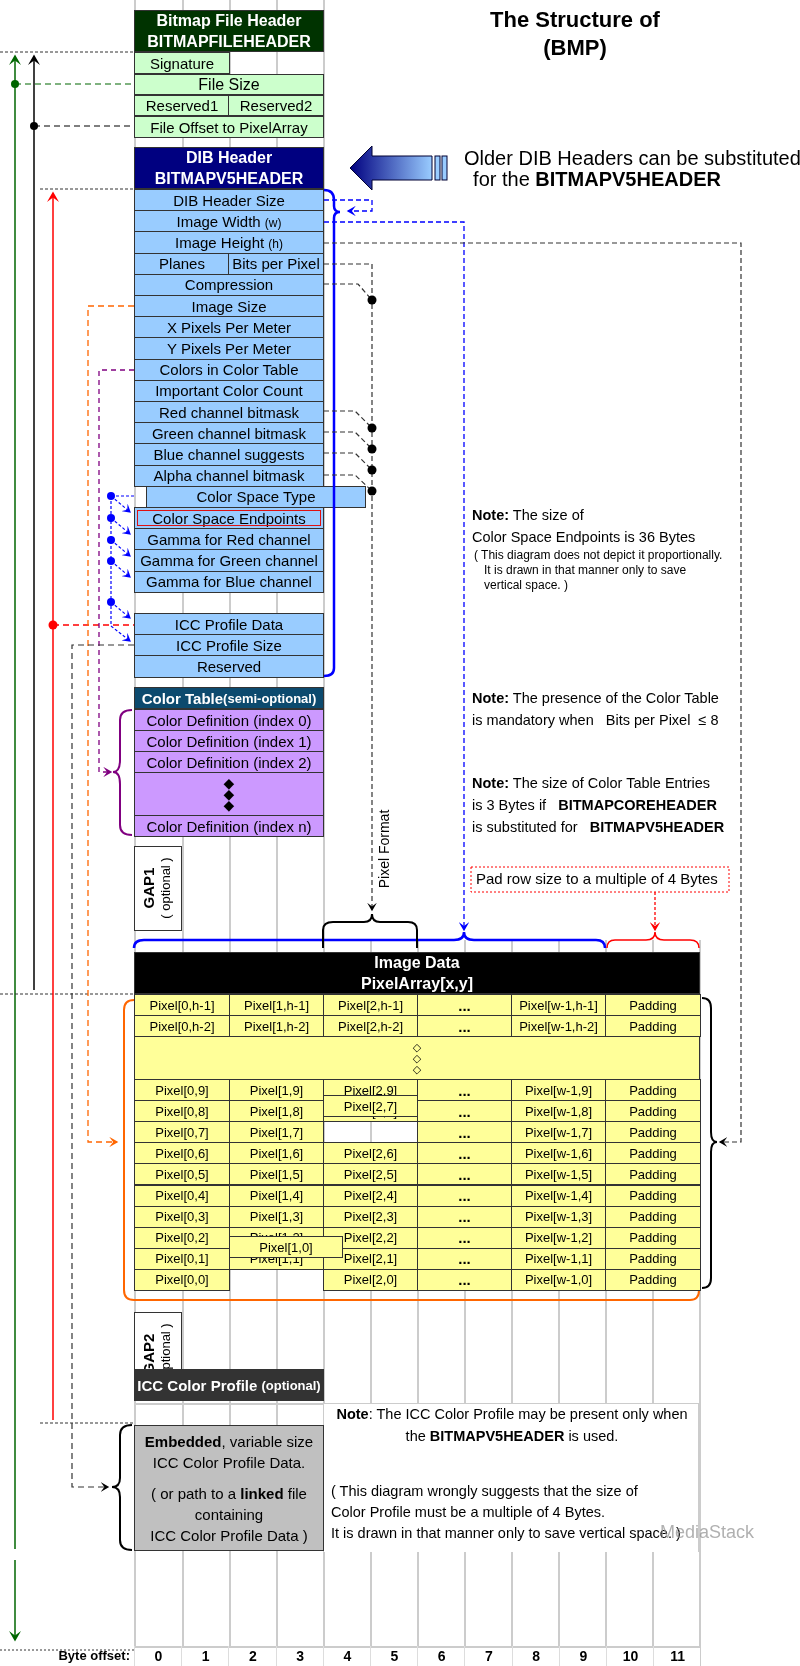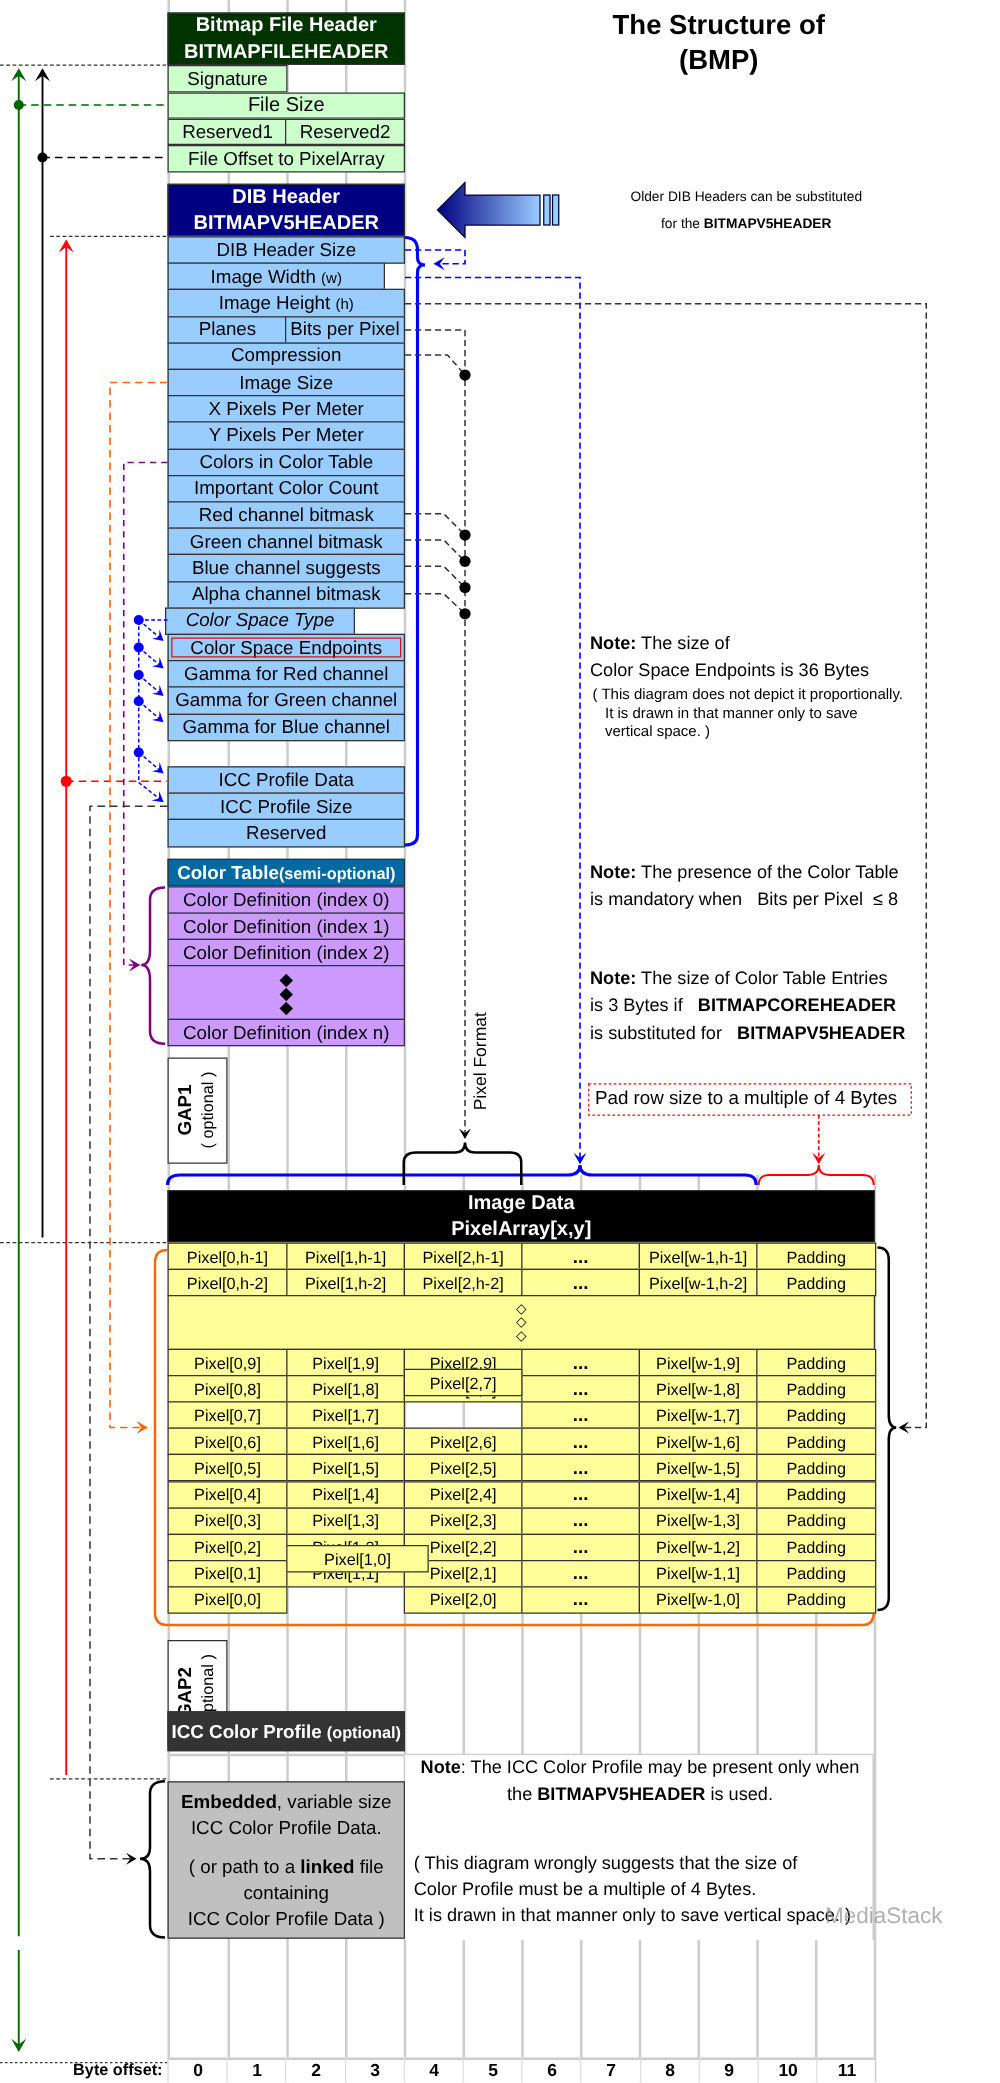--- a/index.html
+++ b/index.html
@@ -10,21 +10,21 @@
   .cell { position:absolute; box-sizing:border-box; border:1.5px solid #333; display:flex;
           align-items:center; justify-content:center; text-align:center; white-space:nowrap;
           overflow:hidden; }
   .fh { background:#ccffcc; font-size:15px; }
   .fh-head { background:#003300; color:#fff; font-weight:bold; font-size:16px; line-height:21px;
              flex-direction:column; }
   .dib { background:#99ccff; font-size:15px; }
   .dib-head { background:#000080; color:#fff; font-weight:bold; font-size:16px; line-height:21px;
               flex-direction:column; }
   .ct { background:#cc99ff; font-size:15px; }
-  .ct-head { background:#0369a1; color:#fff; font-weight:bold; font-size:15px; }
+  .ct-head { background:#0c4a6e; color:#fff; font-weight:bold; font-size:15px; }
   .ct-head small { font-size:13px; }
   .px { background:#ffff99; font-size:13px; }
   .px-head { background:#000000; color:#fff; font-weight:bold; font-size:16px; line-height:21px;
              flex-direction:column; }
   .gap { background:#fff; border:1.5px solid #333; }
   .gap-label { position:absolute; transform:rotate(-90deg); transform-origin:center;
                text-align:center; white-space:nowrap; font-size:15px; line-height:17px; }
   .icc-head { background:#333333; color:#fff; font-weight:bold; font-size:15px; }
   .icc-head small { font-size:13px; }
   .icc-body { background:#c0c0c0; font-size:15px; line-height:21px; flex-direction:column;
@@ -82,21 +82,21 @@
   </div>
 
 <div class="cell dib-head" style="left:134px;top:147px;width:190px;height:42px;">
   <div>DIB Header</div>
   <div>BITMAPV5HEADER</div>
 </div>
 <div id="dib-fields">
     <div class="cell dib" style="left: 134px; top: 189px; width: 190px; height: 22.2px;">
       <span>DIB Header Size</span>
     </div>
-    <div class="cell dib" style="left: 134px; top: 210.2px; width: 174px; height: 22.2px; text-align: right;">
+    <div class="cell dib" style="left: 134px; top: 210.2px; width: 190px; height: 22.2px; text-align: right;">
       <span>Image Width <span style="font-size: 12px;">(w)</span></span>
     </div>
     <div class="cell dib" style="left: 134px; top: 231.4px; width: 190px; height: 22.2px;">
       <span>Image Height <span style="font-size: 12px;">(h)</span></span>
     </div>
     <div class="cell dib" style="left: 134px; top: 252.6px; width: 96px; height: 22.2px;">
       <span>Planes</span>
     </div>
     <div class="cell dib" style="left: 228px; top: 252.6px; width: 96px; height: 22.2px;">
       <span>Bits per Pixel</span>
@@ -124,21 +124,21 @@
     </div>
     <div class="cell dib" style="left: 134px; top: 422.2px; width: 190px; height: 22.2px;">
       <span>Green channel bitmask</span>
     </div>
     <div class="cell dib" style="left: 134px; top: 443.4px; width: 190px; height: 22.2px;">
       <span>Blue channel suggests</span>
     </div>
     <div class="cell dib" style="left: 134px; top: 464.6px; width: 190px; height: 22.2px;">
       <span>Alpha channel bitmask</span>
     </div>
-    <div class="cell dib" style="left: 132px; top: 485.8px; width: 152px; height: 22.2px; font-style: italic;">
+    <div class="cell dib" style="left: 146px; top: 485.8px; width: 220px; height: 22.2px;">
       <span>Color Space Type</span>
     </div>
     <div class="cell dib" style="left: 134px; top: 507px; width: 190px; height: 22.2px;">
       <span>Color Space Endpoints</span>
       <div style="position: absolute; inset: 2px; border: 1.5px solid rgb(224, 16, 16);"></div>
     </div>
     <div class="cell dib" style="left: 134px; top: 528.2px; width: 190px; height: 22.2px;">
       <span>Gamma for Red channel</span>
     </div>
     <div class="cell dib" style="left: 134px; top: 549.4px; width: 190px; height: 22.2px;">
@@ -260,21 +260,21 @@
       <circle cx="372" cy="470" r="4.5"></circle>
     <circle cx="372" cy="491" r="4.5"></circle>
   </g>
   <path d="M323,948 L323,930 Q323,922 333,922 L364,922 Q372,922 372,914 Q372,922 380,922 L408,922 Q417,922 417,930 L417,948" fill="none" stroke="#000" stroke-width="2"></path>
 
   <path d="M655,892 L655,930" stroke="#ff0000" stroke-dasharray="3,2" stroke-width="1.3" marker-end="url(#mRed)"></path>
   <path d="M607,948 Q607,940 615,940 L646,940 Q655,940 655,932 Q655,940 664,940 L690,940 Q699,940 699,948" fill="none" stroke="#ff0000" stroke-width="1.5"></path>
   <rect x="471" y="867" width="258" height="25" fill="none" stroke="#ff0000" stroke-dasharray="2,2" stroke-width="1"></rect>
 </svg>
 
-<div class="note" style="left:464px;top:148px;width:266px;text-align:center;line-height:21px;font-size:11px;">
+<div class="note" style="left:464px;top:148px;width:266px;text-align:center;line-height:21px;font-size:20px;">
   <div>Older DIB Headers can be substituted</div>
   <div><span>for the</span> <b>BITMAPV5HEADER</b></div>
 </div>
 
 <div class="cell ct-head" style="left:134px;top:687px;width:190px;height:22px;">
   <span>Color Table</span>
     <small>(semi-optional)</small>
 </div>
 <div class="cell ct" style="left:134px;top:709px;width:190px;height:22px;">
     <span>Color Definition (index 0)</span>

